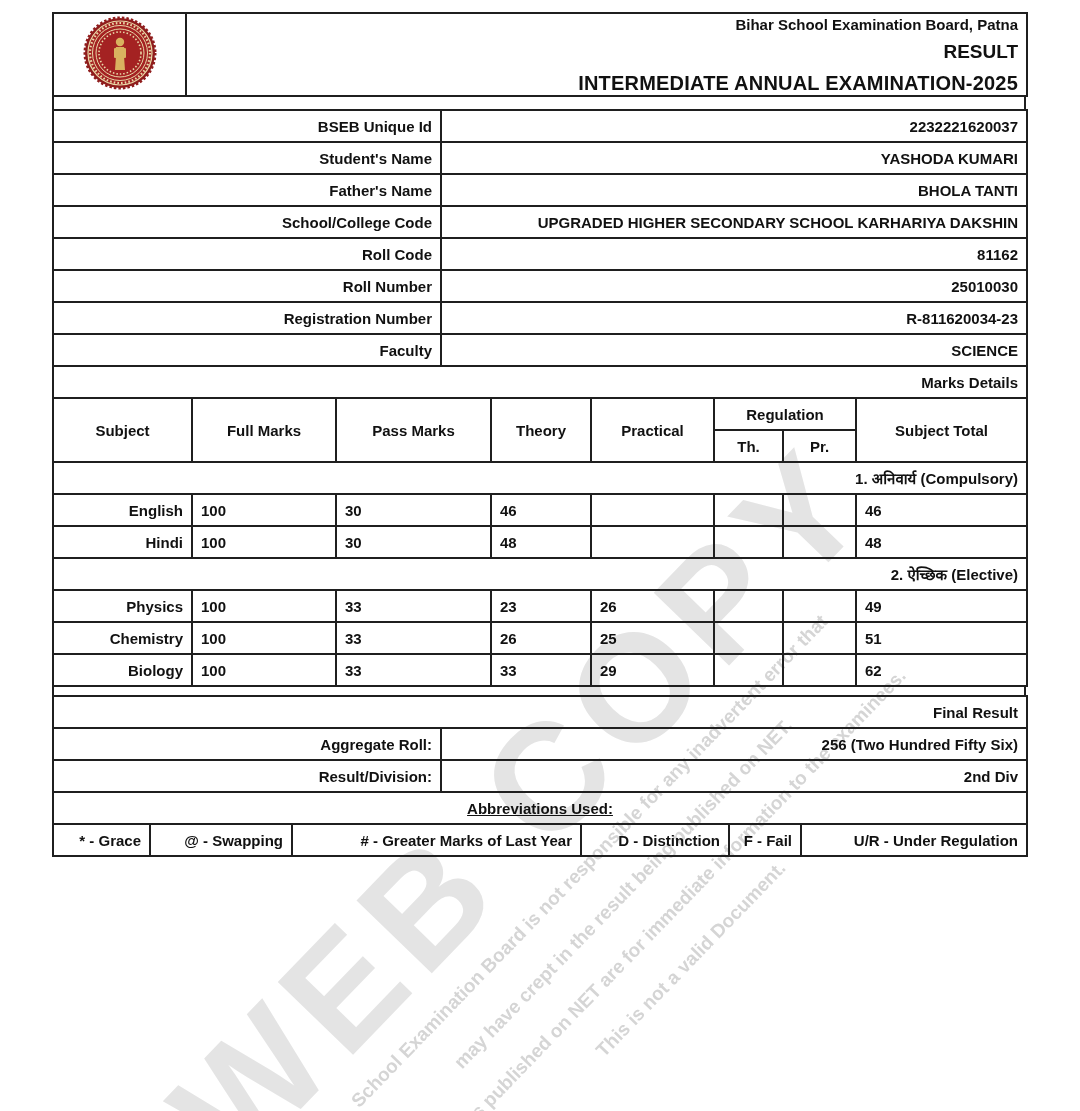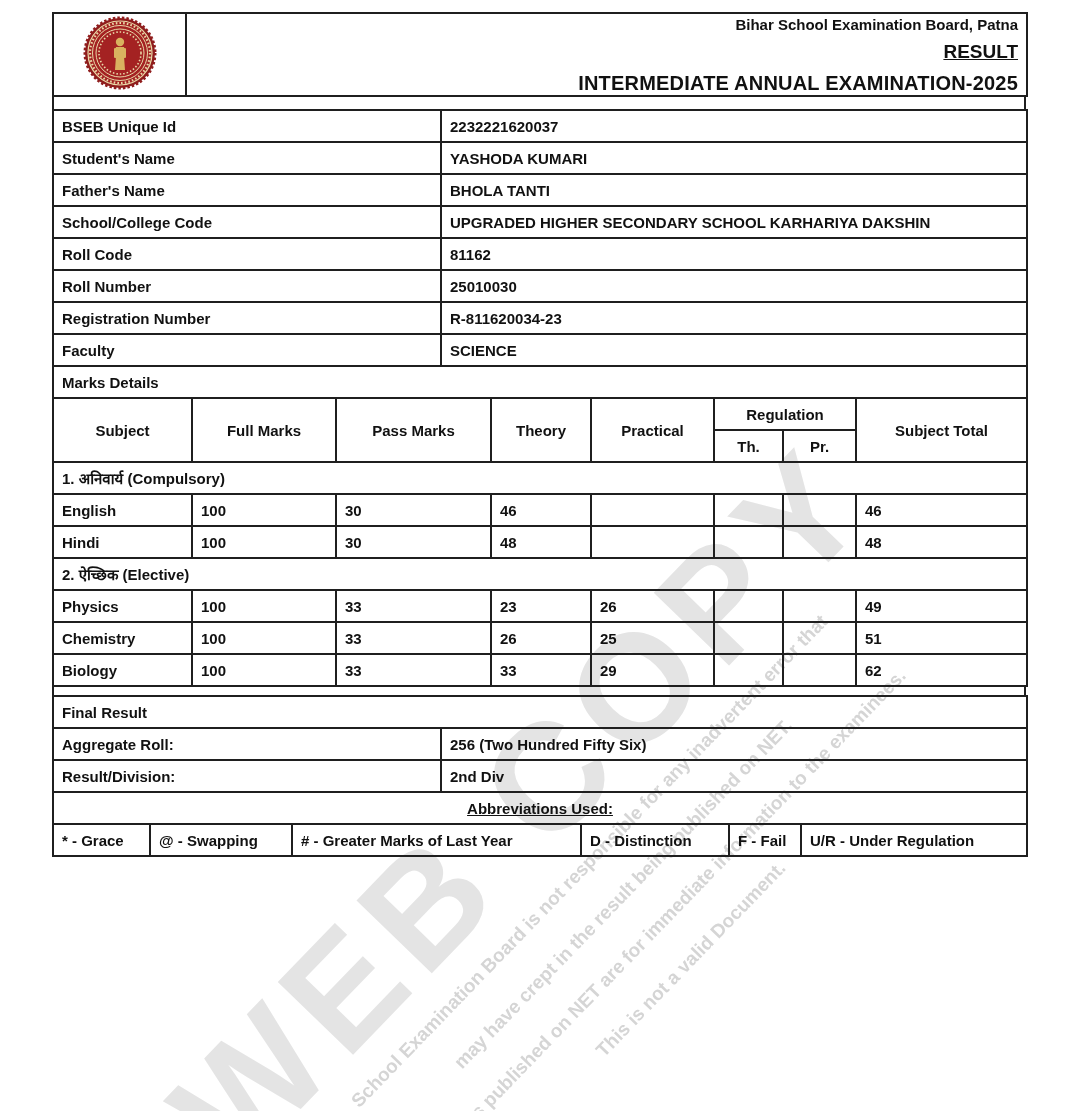--- a/index.html
+++ b/index.html
@@ -44,25 +44,25 @@
     overflow:hidden;white-space:nowrap;
     background:transparent;
   }
   .flush{margin-top:-2px;}
   .spacer{height:12px;border-left:2px solid #1f1f1f;border-right:2px solid #1f1f1f;}
   .spacer.small{height:8px;}
   
   td.logo-cell{height:91px;text-align:center;vertical-align:middle;}
   td.title-cell{text-align:right;height:91px;}
   .board-line{font-size:15px;margin-top:2px;}
-  .result-line{font-size:19px;margin-top:8px;text-decoration:underline;}
+  .result-line{font-size:19px;margin-top:8px;}
   .exam-line{font-size:20px;margin-top:9px;letter-spacing:0.2px;}
   
   td.center{text-align:left;}
-  td.lbl{text-align:left;}
+  td.lbl{text-align:right;}
   
   td.hdr{text-align:center;}
   td.hdr-subject{text-align:center;}
   td.reg-sub{height:30px;}
   
   td.abbr-title{text-align:center;}
   .u{text-decoration:underline;}
 </style>
 </head>
 <body>

